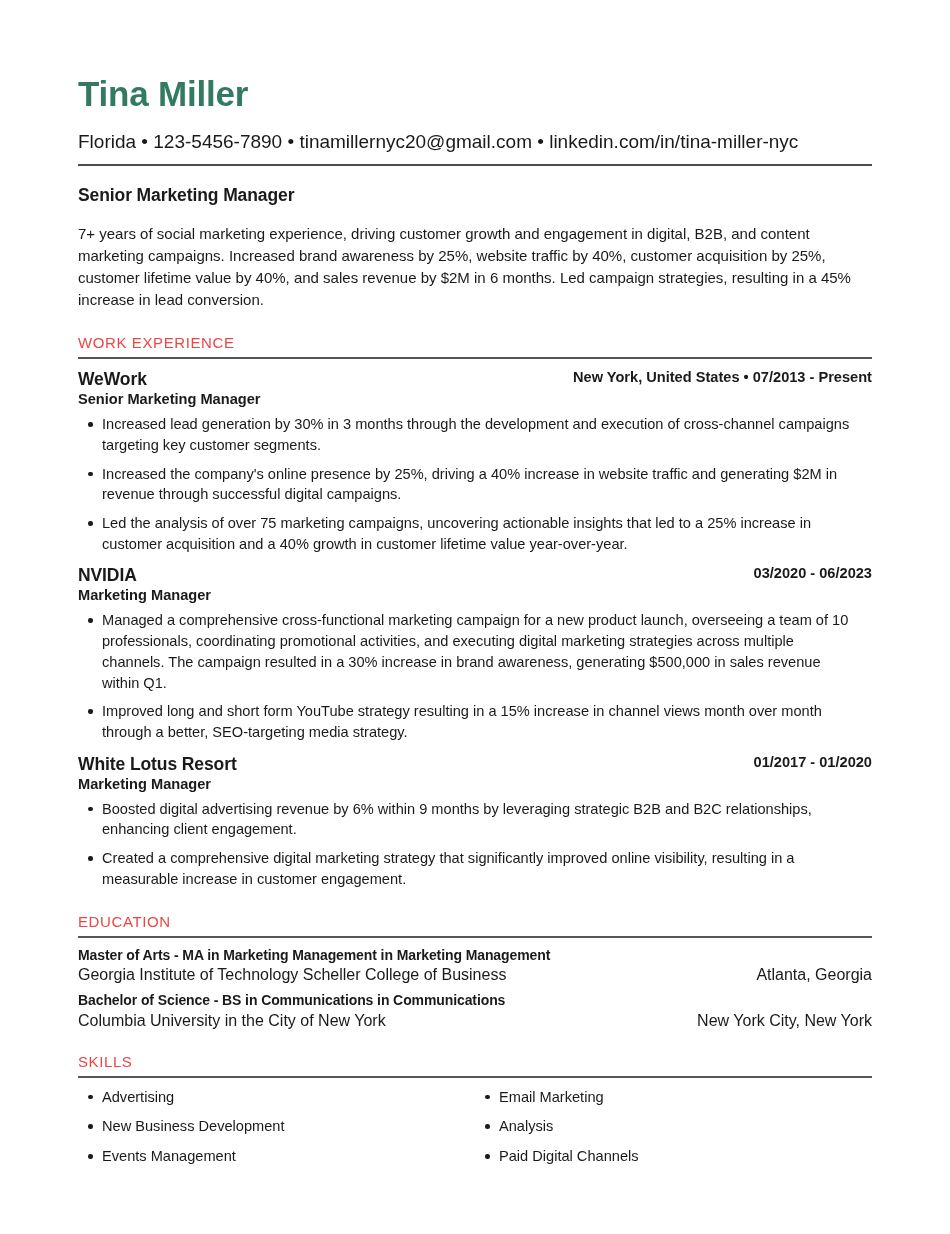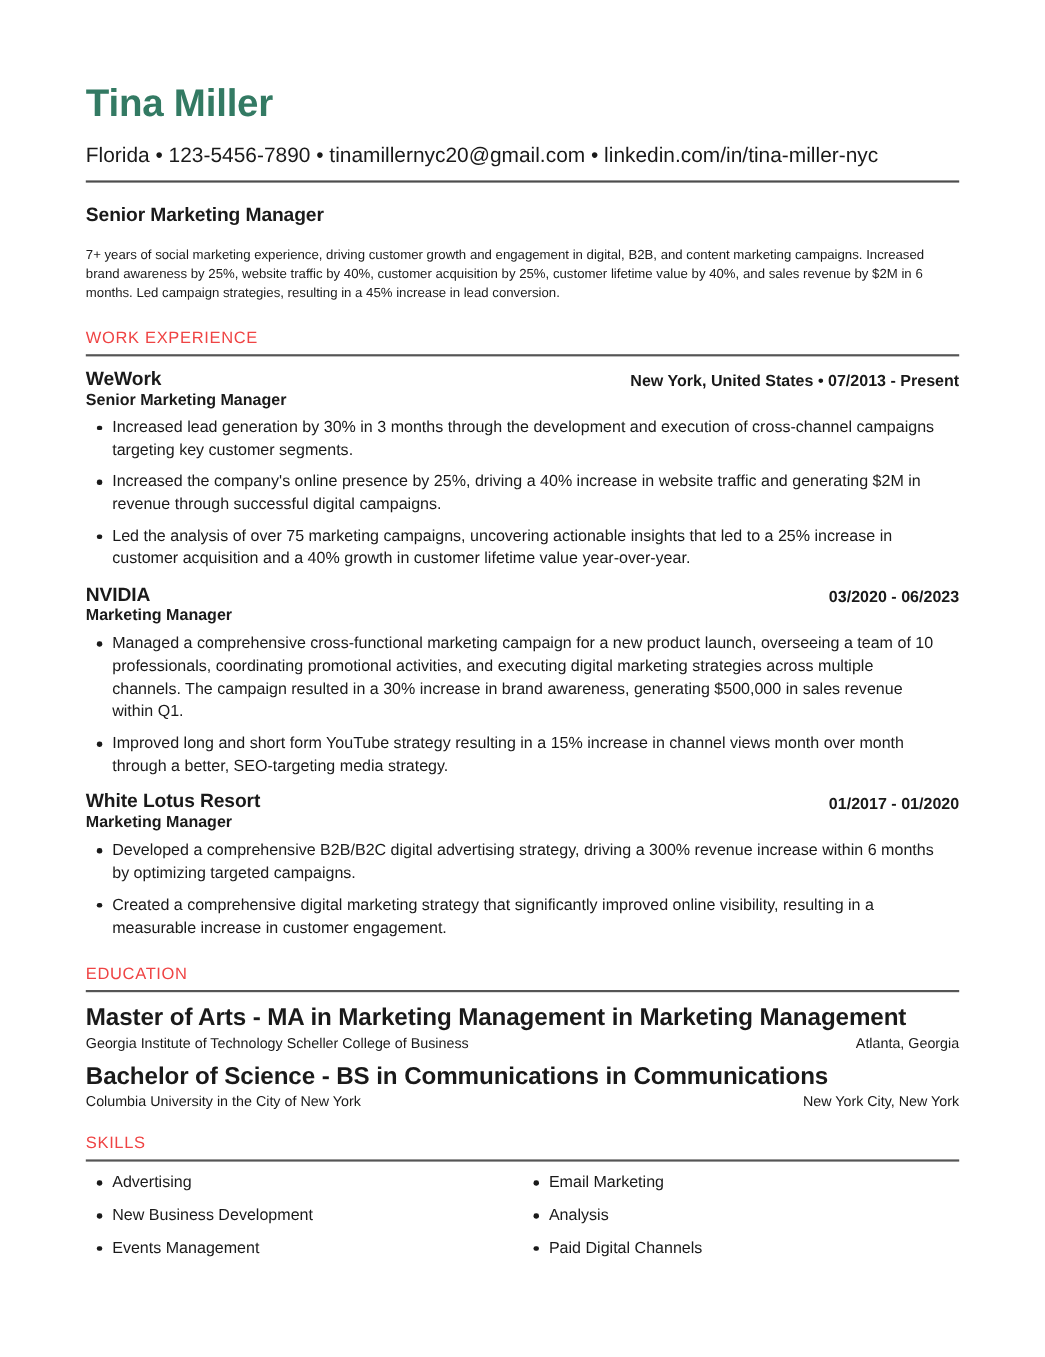--- a/index.html
+++ b/index.html
@@ -44,36 +44,36 @@
   .rule-thin {
     border-top: 2px solid #555555;
   }
   .job-title-main {
     font-size: 17.5px;
     font-weight: bold;
     margin: 19px 0 0 0;
     letter-spacing: -0.1px;
   }
   .summary {
-    font-size: 12px;
+    font-size: 15px;
     line-height: 1.47;
     margin: 17px 0 0 0;
     text-align: left;
   }
   .section-header {
     font-size: 15px;
     color: #ef4444;
     letter-spacing: 0.6px;
     margin: 23px 0 6px 0;
     font-weight: normal;
   }
   .entry-head {
     display: flex;
     justify-content: space-between;
-    align-items: flex-end;
+    align-items: flex-start;
     margin-top: 11px;
   }
   .entry-head.first { margin-top: 10px; }
   .org {
     font-size: 17.5px;
     font-weight: bold;
     letter-spacing: -0.1px;
   }
   .meta {
     font-size: 14.6px;
@@ -105,30 +105,30 @@
     left: 10px;
     top: 8px;
     width: 4.5px;
     height: 4.5px;
     border-radius: 50%;
     background: #1a1a1a;
   }
   .edu-entry { margin-top: 8px; }
   .edu-entry.first { margin-top: 9px; }
   .edu-degree {
-    font-size: 22px;
+    font-size: 14px;
     font-weight: bold;
     letter-spacing: -0.1px;
     line-height: 1.25;
   }
   .edu-line {
     display: flex;
     justify-content: space-between;
     align-items: baseline;
-    font-size: 13px;
+    font-size: 16px;
     margin-top: 2px;
   }
   .edu-school { }
   .edu-loc { white-space: nowrap; text-align: right; }
   .skills-grid {
     display: grid;
     grid-template-columns: 1fr 1fr;
     column-gap: 0px;
     row-gap: 0px;
     margin-top: 9px;
@@ -194,21 +194,21 @@
     </ul>
   </div>
 
   <div>
     <div class="entry-head">
       <span class="org">White Lotus Resort</span>
       <span class="meta">01/2017 - 01/2020</span>
     </div>
     <div class="role">Marketing Manager</div>
     <ul class="bullets">
-      <li>Developed a comprehensive B2B/B2C digital advertising strategy, driving a 300% revenue increase within 6 months by optimizing targeted campaigns.</li>
+      <li>Boosted digital advertising revenue by 6% within 9 months by leveraging strategic B2B and B2C relationships, enhancing client engagement.</li>
       <li>Created a comprehensive digital marketing strategy that significantly improved online visibility, resulting in a measurable increase in customer engagement.</li>
     </ul>
   </div>
 
   <div class="section-header">EDUCATION</div>
   <hr class="rule rule-thin">
 
   <div class="edu-entry first">
     <div class="edu-degree">Master of Arts - MA in Marketing Management in Marketing Management</div>
     <div class="edu-line">

